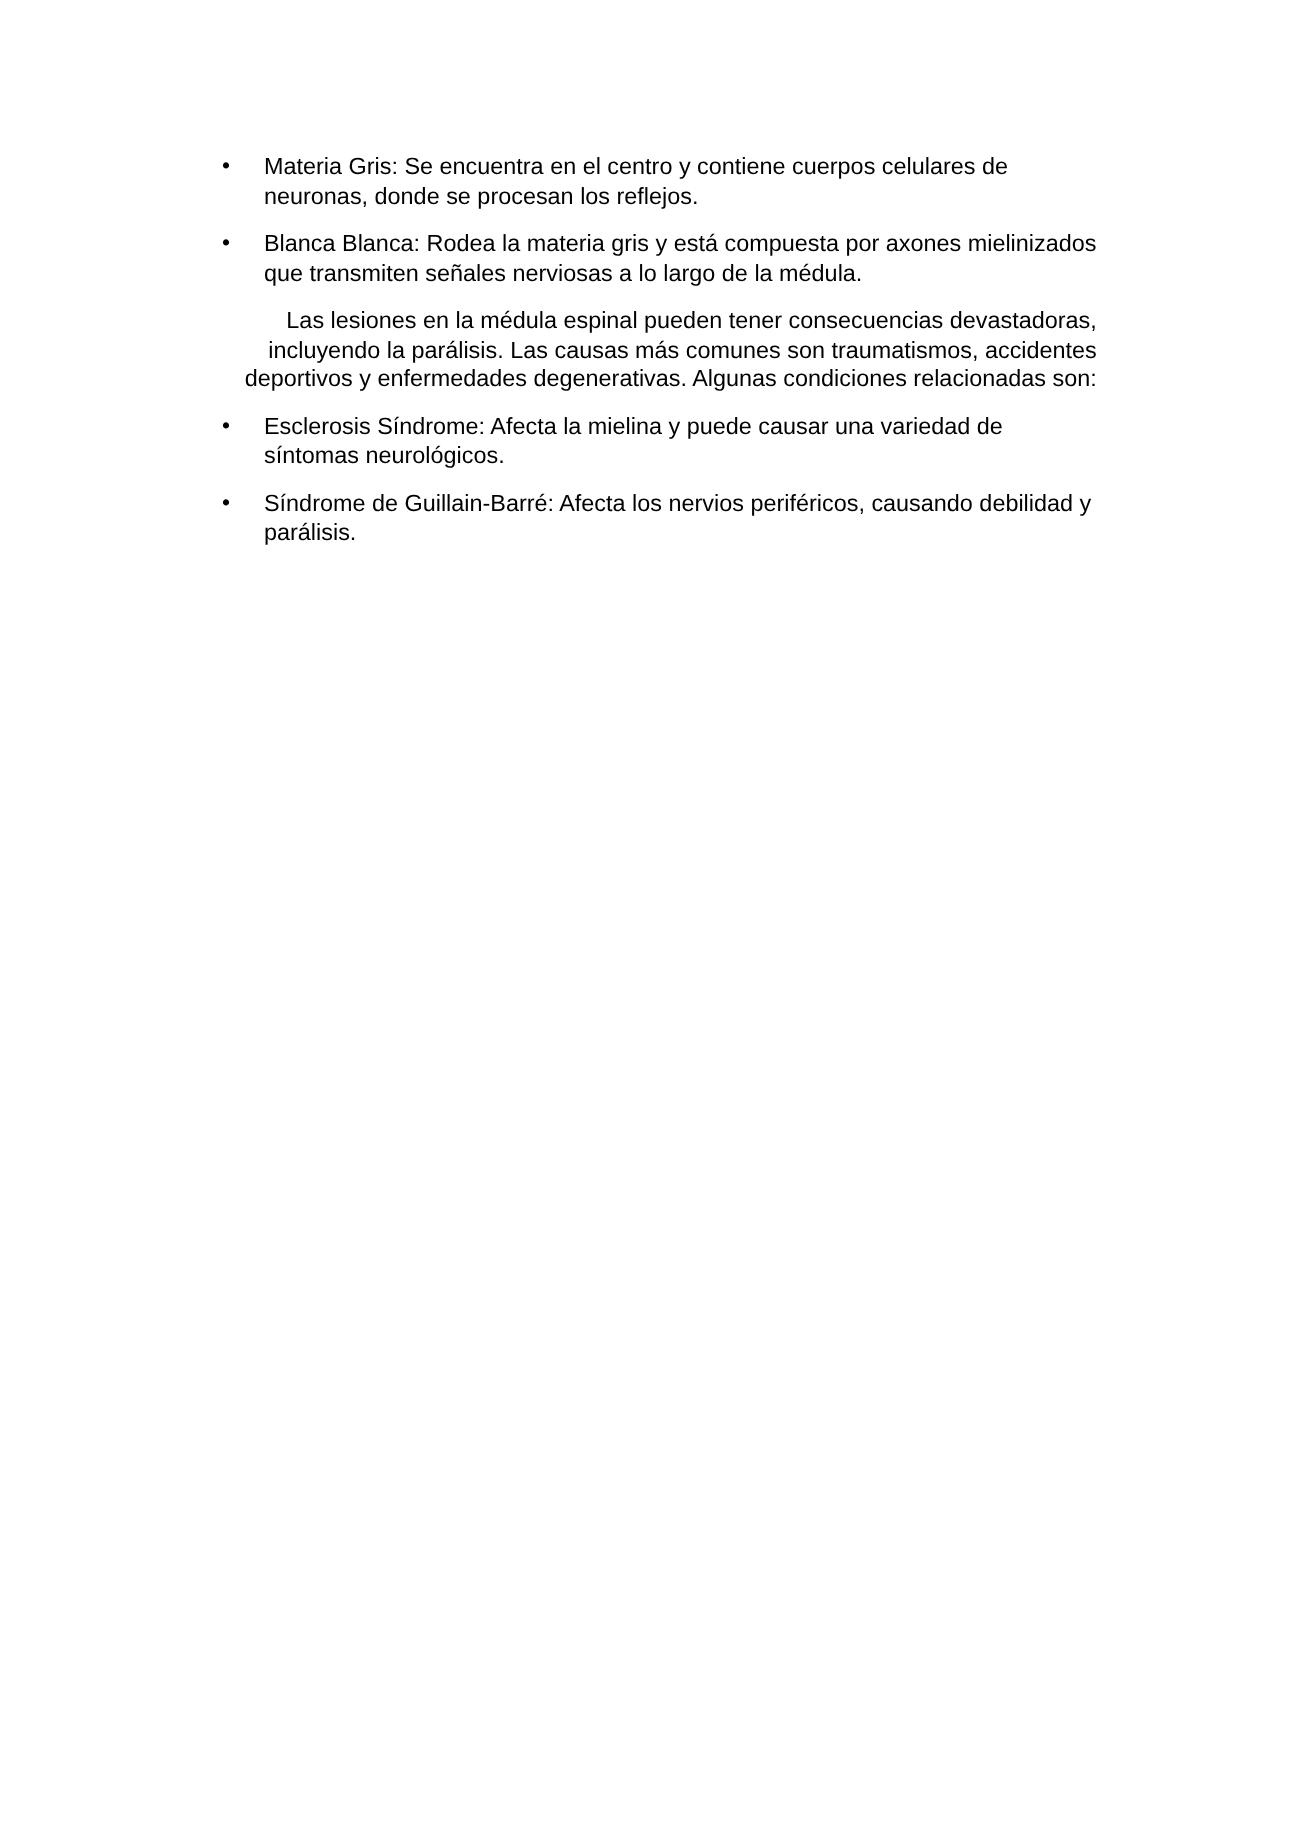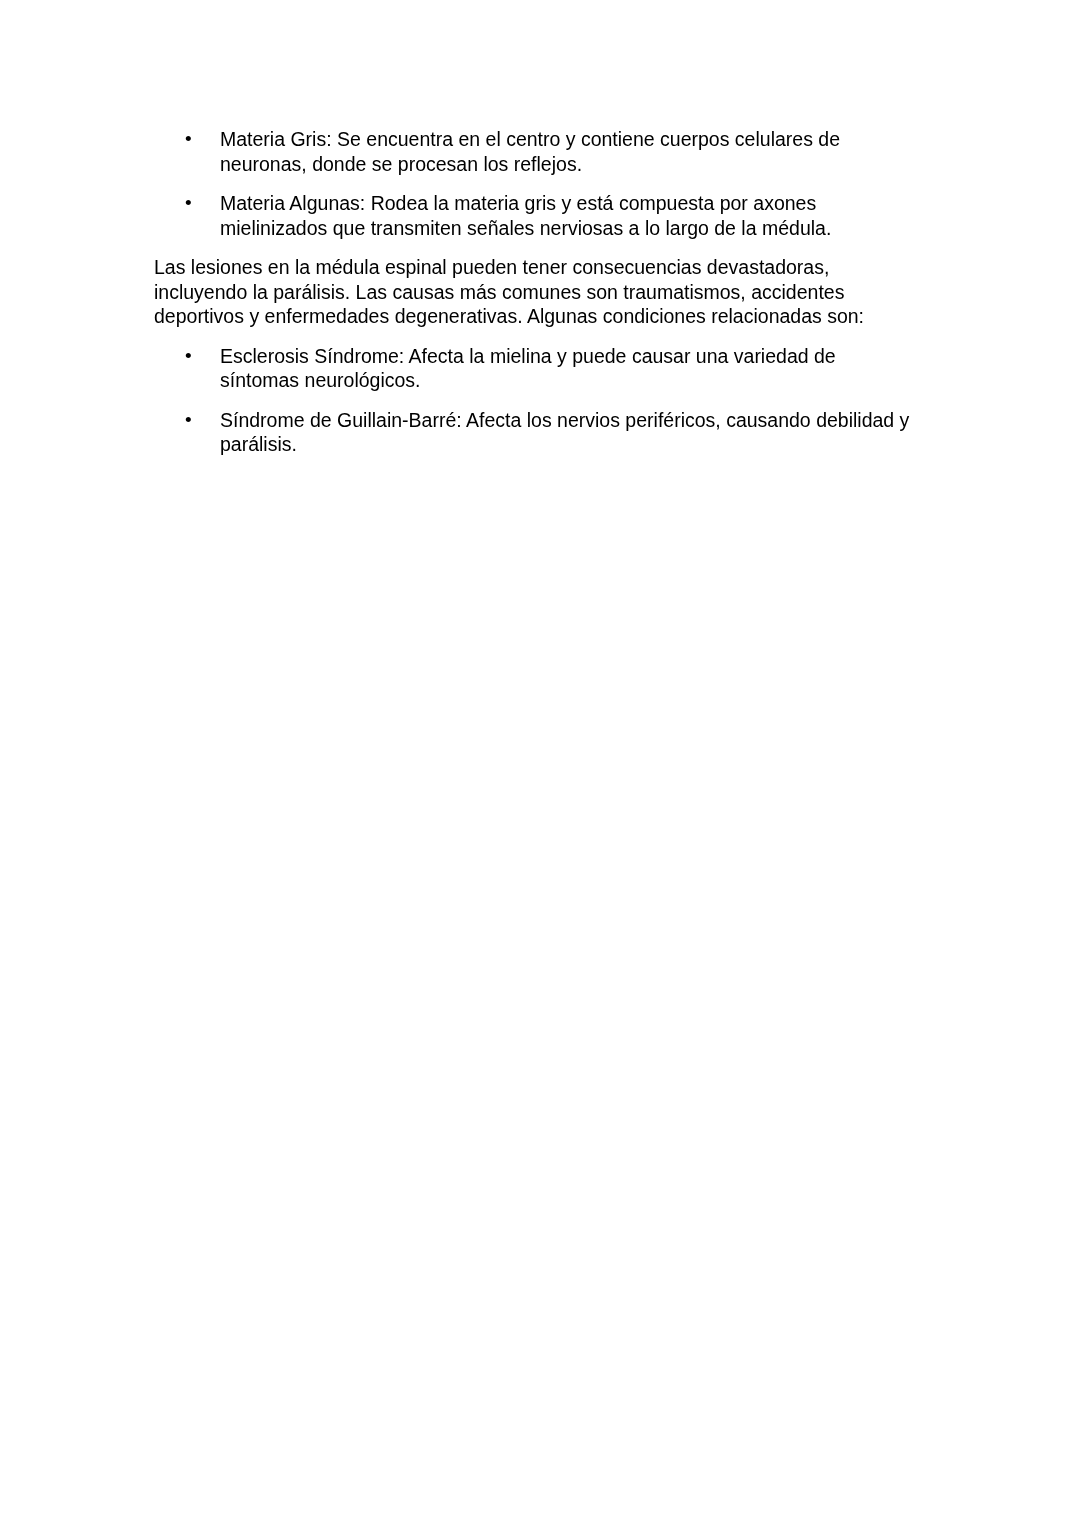--- a/index.html
+++ b/index.html
@@ -51,37 +51,38 @@
       font-weight: normal;
     }
     .heading {
       font-weight: bold;
       font-size: 19.5px;
       margin: 0 0 15px 0;
       line-height: 24.5px;
     }
     .para {
       margin: 0 0 15px 0;
+      text-align: right;
     }
     .list-top { margin-bottom: 2px; }
   </style>
 </head>
 <body>
 
 <div class="page">
   <div class="content">
 
     <ul class="bullets list-top">
       <li>
         <span class="bullet">•</span>
         <span class="term">Materia Gris</span><span>: Se encuentra en el centro y contiene cuerpos celulares de neuronas, donde se procesan los reflejos.</span>
       </li>
       <li>
         <span class="bullet">•</span>
-        <span class="term">Materia Algunas</span><span>: Rodea la materia gris y está compuesta por axones mielinizados que transmiten señales nerviosas a lo largo de la médula.</span>
+        <span class="term">Blanca Blanca</span><span>: Rodea la materia gris y está compuesta por axones mielinizados que transmiten señales nerviosas a lo largo de la médula.</span>
       </li>
     </ul>
 
 
     <p class="para">Las lesiones en la médula espinal pueden tener consecuencias devastadoras, incluyendo la parálisis. Las causas más comunes son traumatismos, accidentes deportivos y enfermedades degenerativas. Algunas condiciones relacionadas son:</p>
 
     <ul class="bullets">
       <li>
         <span class="bullet">•</span>
         <span class="term">Esclerosis Síndrome</span><span>: Afecta la mielina y puede causar una variedad de síntomas neurológicos.</span>

